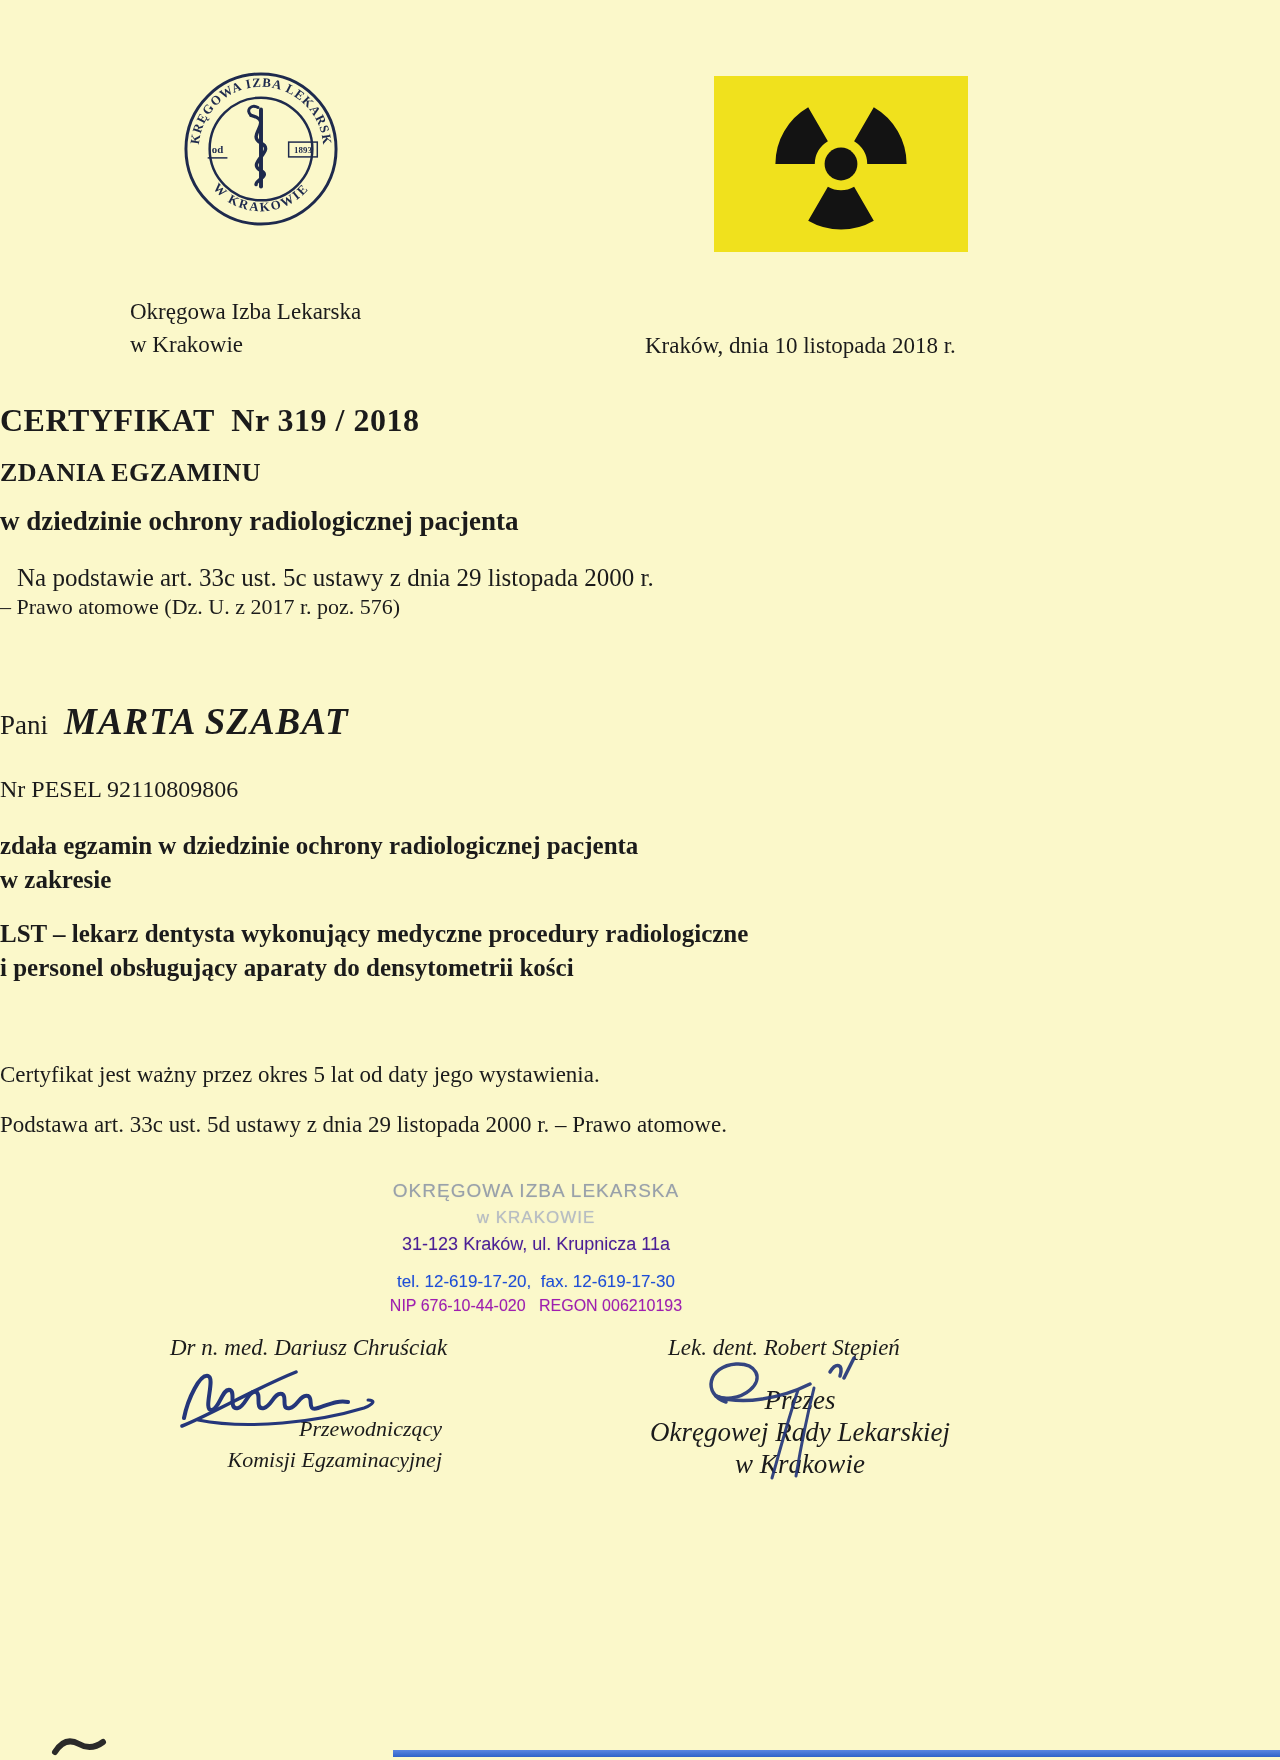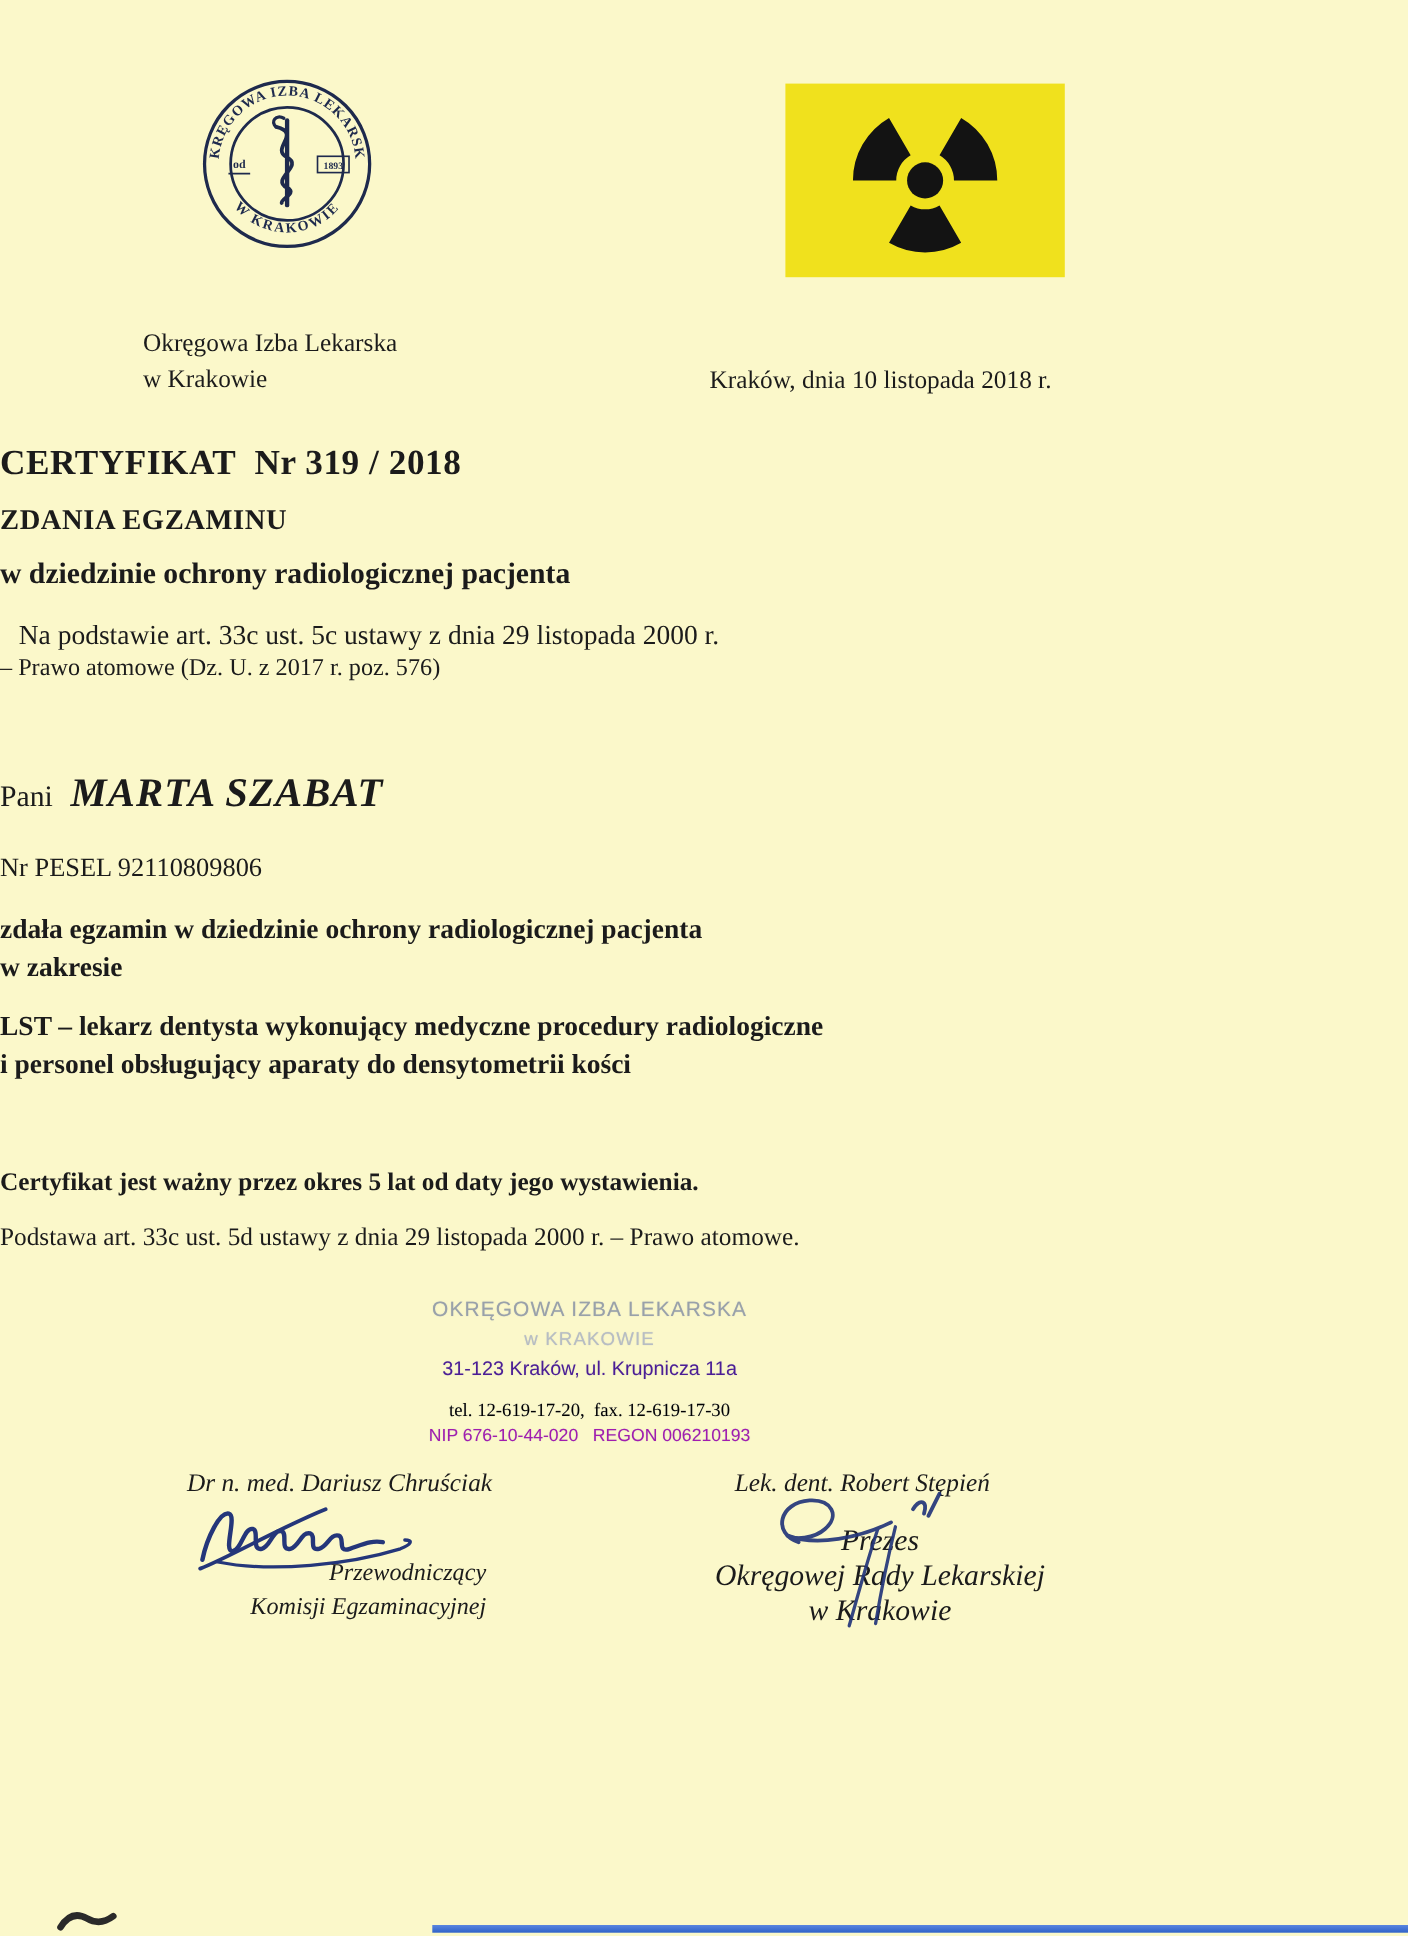--- a/index.html
+++ b/index.html
@@ -37,33 +37,33 @@
   .recipient-line { top:700px; }
   .salutation { font-size:27px; margin-right:16px; }
   .recipient-name { font-size:37px; font-weight:bold; font-style:italic; letter-spacing:1px; }
   .pesel-line { top:776px; font-size:24px; }
 
   
   .passed1 { top:832px; font-size:25px; font-weight:bold; }
   .passed2 { top:866px; font-size:25px; font-weight:bold; }
   .scope1  { top:920px; font-size:25px; font-weight:bold; }
   .scope2  { top:954px; font-size:25px; font-weight:bold; }
-  .validity { top:1062px; font-size:23px; font-weight:bold; }
+  .validity { top:1062px; font-size:23px; font-weight:normal; }
   .legal    { top:1112px; font-size:23px; }
 
   
   .office-stamp {
     left:336px; top:1180px; width:400px; text-align:center;
     font-family:"Liberation Sans", sans-serif;
     text-shadow:0 0 1px rgba(160,170,185,0.55);
   }
   .stamp-l1 { font-size:19px; color:#99a1a9; letter-spacing:1px; margin-bottom:6px; }
   .stamp-l2 { font-size:17px; color:#b7bdc3; letter-spacing:1px; margin-bottom:6px; }
   .stamp-l3 { font-size:18px; color:#4c1d95; margin-bottom:17px; }
-  .stamp-l4 { font-size:17px; color:#000000; margin-bottom:5px;font-family:Liberation Serif, serif; }
+  .stamp-l4 { font-size:17px; color:#1d4ed8; margin-bottom:5px; }
   .stamp-l5 { font-size:16px; color:#a21caf; }
 
   
   .sig-name { font-size:23px; font-style:italic; }
   .sig-left-name  { left:170px; top:1335px; }
   .sig-right-name { left:668px; top:1335px; }
   .sig-left-roles {
     left:172px; top:1413px; width:270px; text-align:right;
     font-size:22px; font-style:italic; line-height:31px;
   }

